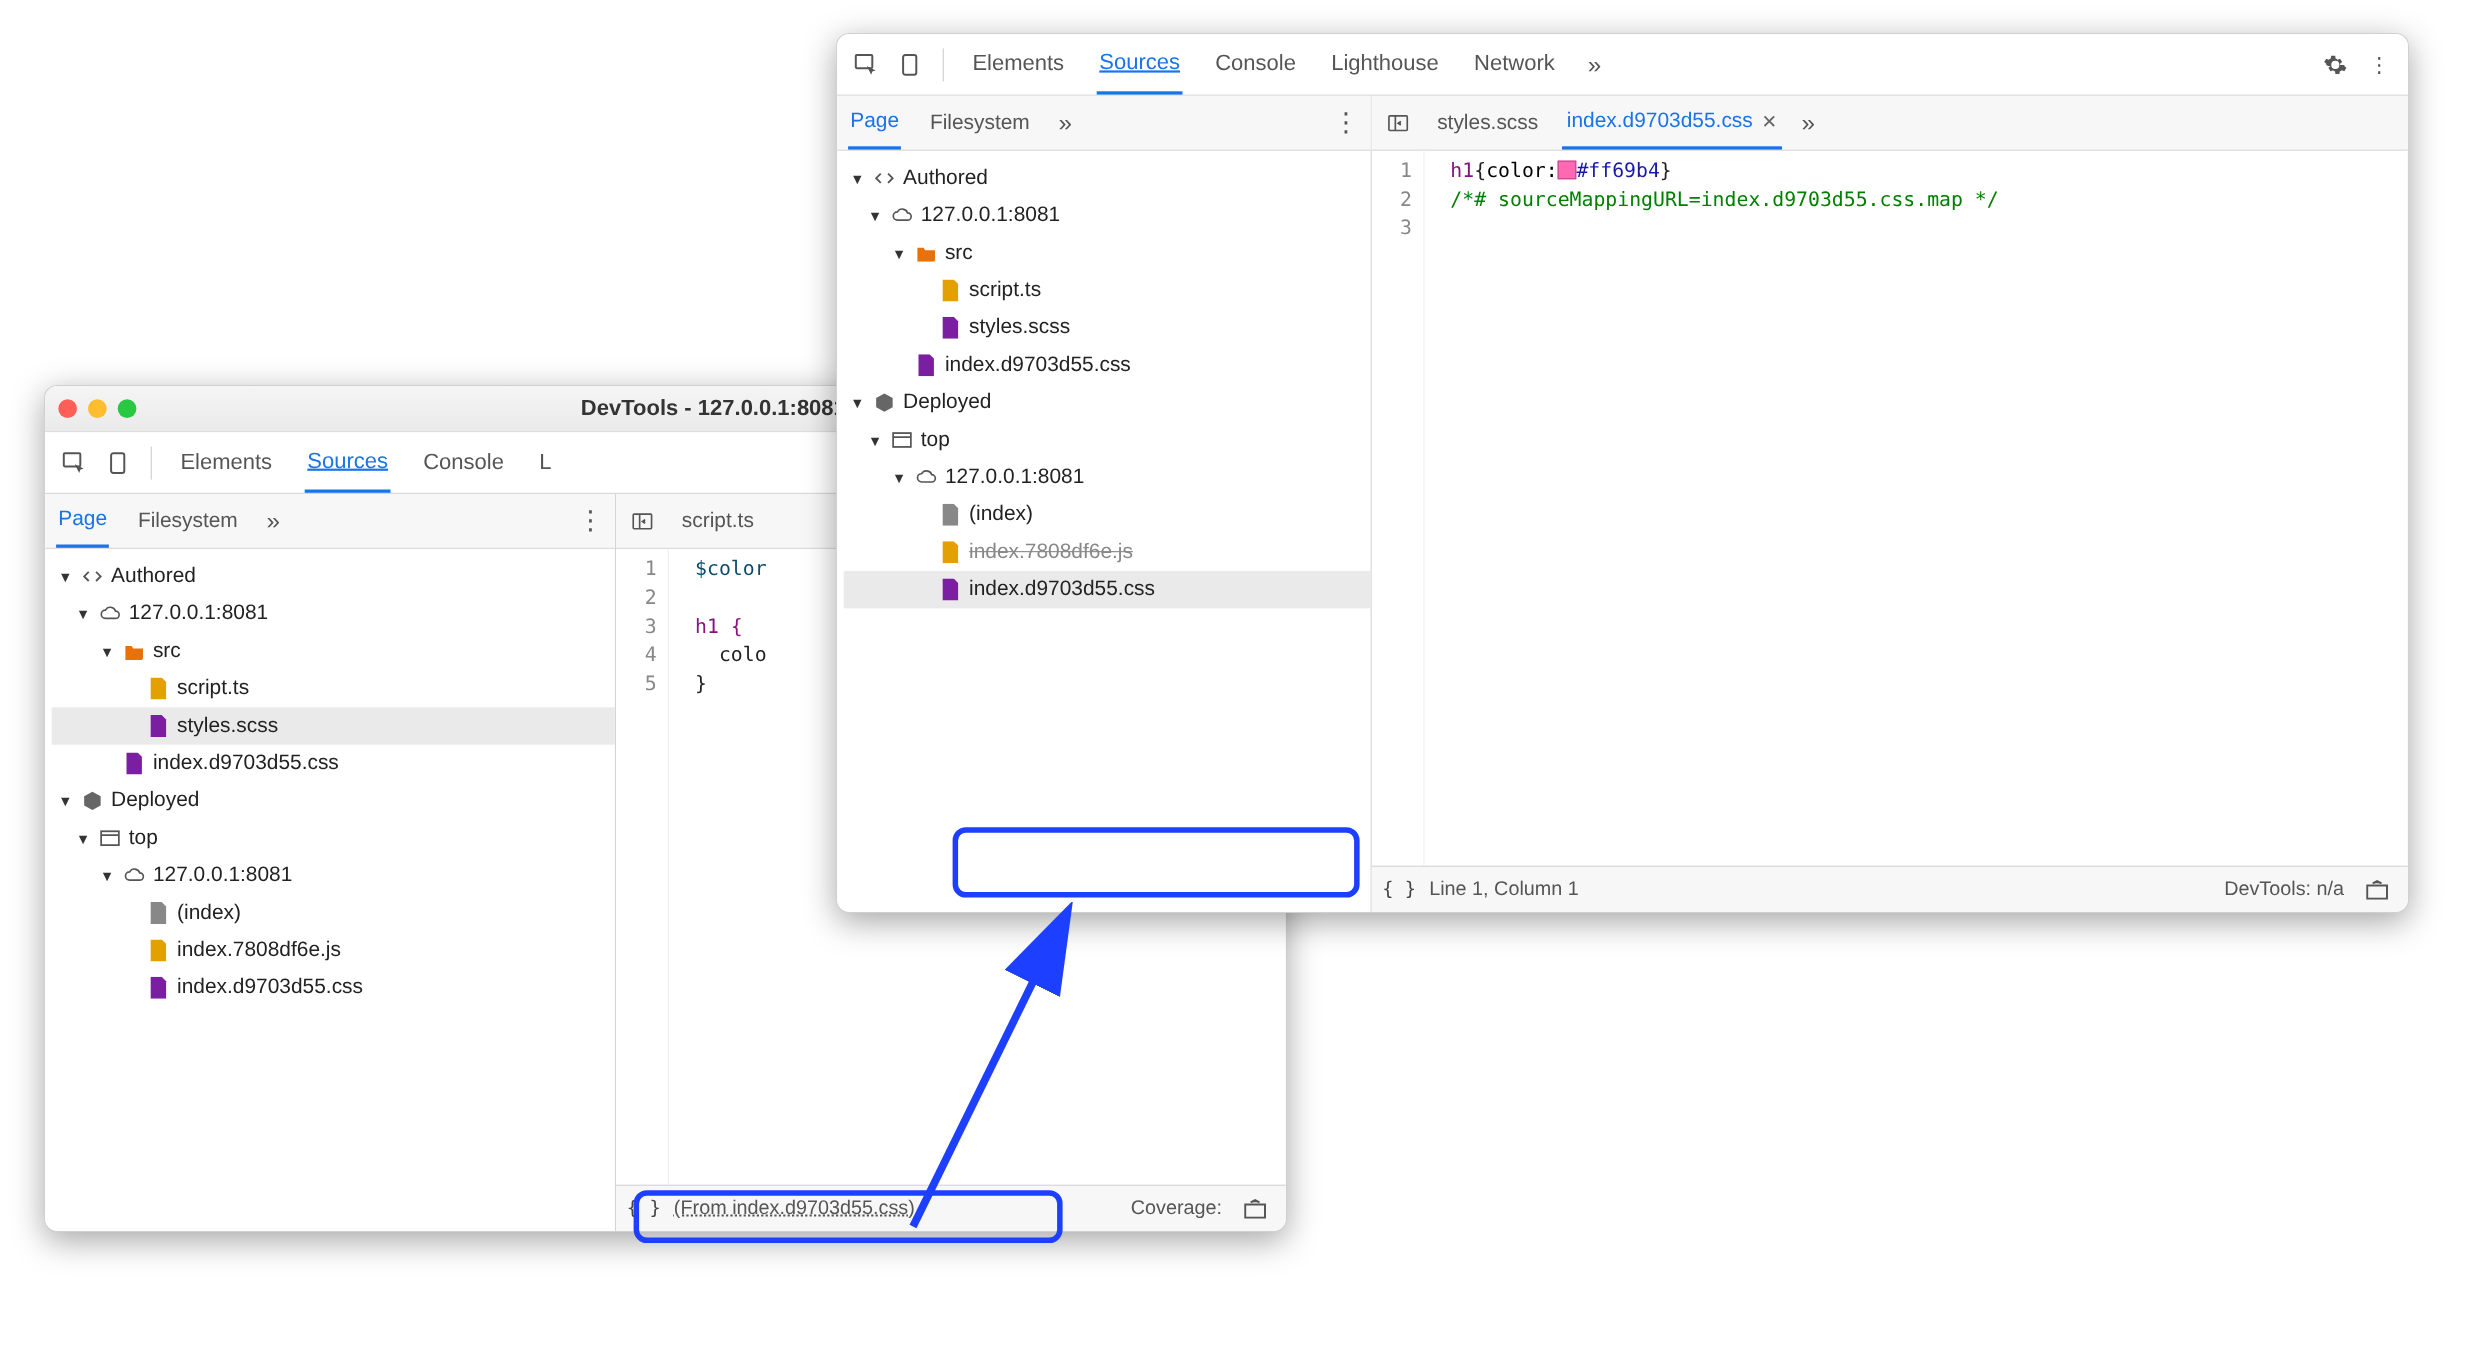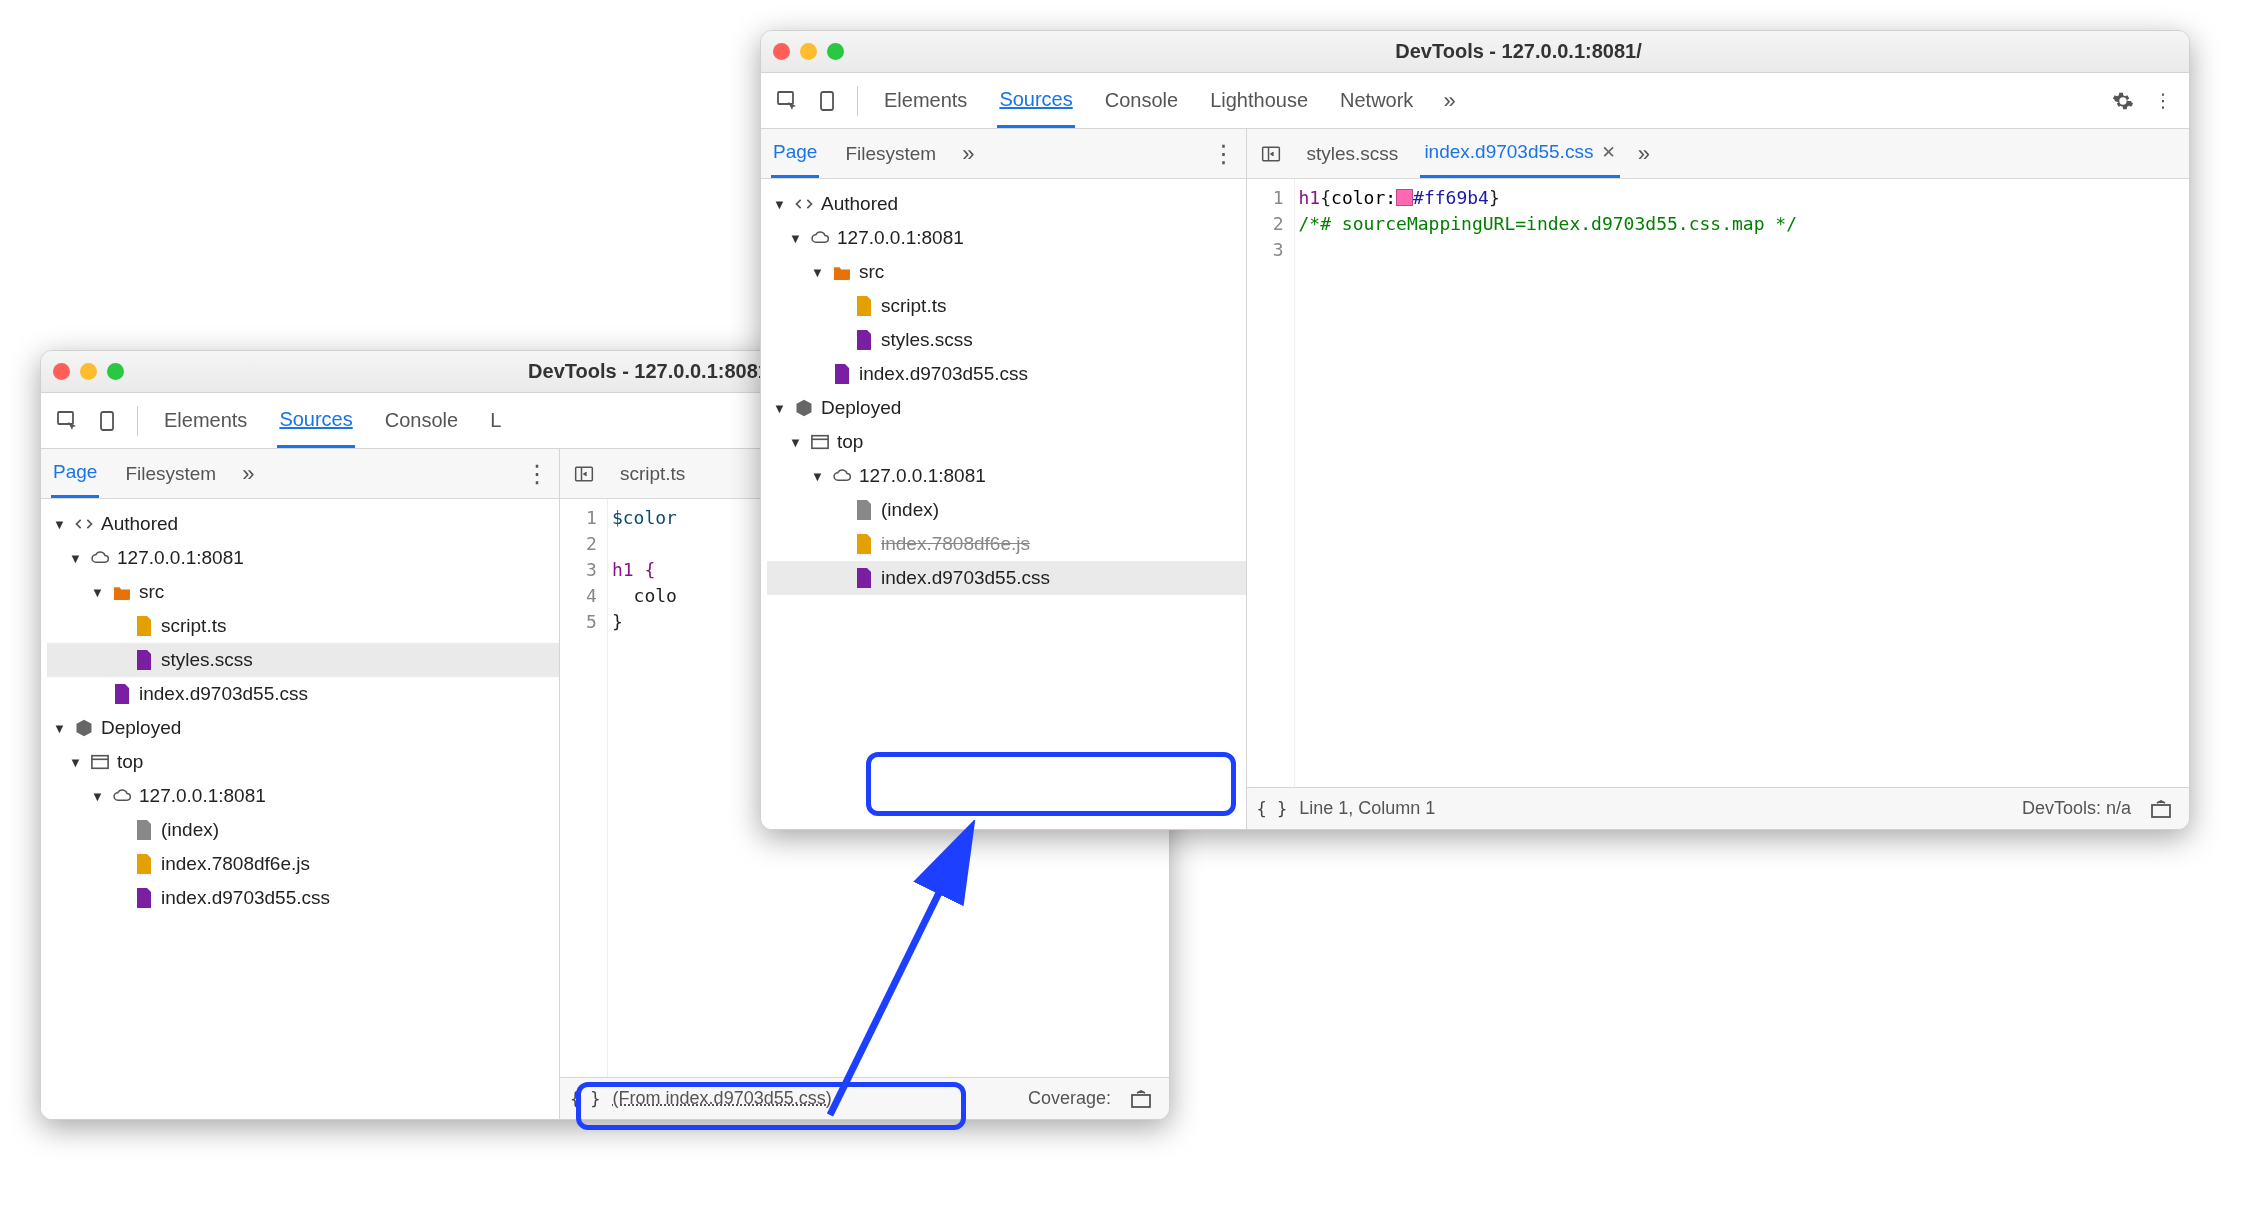--- a/index.html
+++ b/index.html
@@ -29,21 +29,21 @@
   .caret { width:14px; display:inline-block; color:#333; font-size:13px; }
   .ind1 { padding-left: 22px; } .ind2 { padding-left: 44px; } .ind3 { padding-left: 66px; }
   .ico { width:22px; height:22px; display:flex; align-items:center; justify-content:center; }
   .editor-side { flex:1; display:flex; flex-direction:column; }
   .filetabs { height:50px; border-bottom:1px solid #d9d9d9; background:#f7f7f7; display:flex; align-items:center; padding:0 10px; gap:18px; }
   .ftab { color:#555; font-size:19px; padding:12px 4px; display:flex; align-items:center; gap:8px; cursor:pointer; }
   .ftab.active { color:#1a73e8; border-bottom:3px solid #1a73e8; }
   .close-x { color:#666; font-size:17px; }
   .code-area { flex:1; display:flex; font-family:Menlo,Consolas,monospace; font-size:18px; overflow:hidden; }
   .gutter { width:48px; text-align:right; color:#888; padding:6px 10px 6px 0; border-right:1px solid #eee; line-height:26px; }
-  .code { flex:1; padding:6px 4px; line-height:26px; white-space:pre; overflow:hidden; color:#222; }
+  .code { flex:1; padding:6px 24px; line-height:26px; white-space:pre; overflow:hidden; color:#222; }
   .status { height:42px; border-top:1px solid #d5d5d5; background:#f7f7f7; display:flex; align-items:center; padding:0 10px; gap:12px; font-size:18px; color:#555; }
   .status .spacer { flex:1; }
   .braces { font-family:Menlo,monospace; font-size:17px; color:#444; }
   .ring { border:5px solid #1d3fff; border-radius:12px; position:absolute; pointer-events:none; }
   .arrow { position:absolute; pointer-events:none; }
 
   
   svg { display:block; }
   .swatch { display:inline-block; width:17px; height:17px; background:#ff69b4; border:1px solid #c0488a; vertical-align:-2px; }
   .tok-sel { color:#881280; }
@@ -239,28 +239,20 @@
               <rect x="1" y="5" width="18" height="12"></rect>
               <path d="M6 3l4-2 4 2" fill="#555"></path>
             </svg>
           </span>
       </div>
     </div>
   </div>
 </div>
 
 <div class="window" style="left:760px; top:30px; width:1430px; height:800px;">
-  <div class="titlebar">
-    <div class="traffic">
-      <div class="dot red"></div>
-      <div class="dot yellow"></div>
-      <div class="dot green"></div>
-    </div>
-    <div class="title">DevTools - 127.0.0.1:8081/</div>
-  </div>
   <div class="toolbar">
     <div class="tb-icon">
         <svg width="24" height="24" viewBox="0 0 24 24" fill="none" stroke="#555" stroke-width="1.8">
           <rect x="3" y="3" width="15" height="12" rx="1"></rect>
           <path d="M13 13 l8 4 -3 1 -1 3 z" fill="#555" stroke="none"></path>
         </svg>
       </div>
     <div class="tb-icon">
         <svg width="24" height="24" viewBox="0 0 24 24" fill="none" stroke="#555" stroke-width="1.8">
           <rect x="6" y="3" width="12" height="18" rx="2"></rect>

